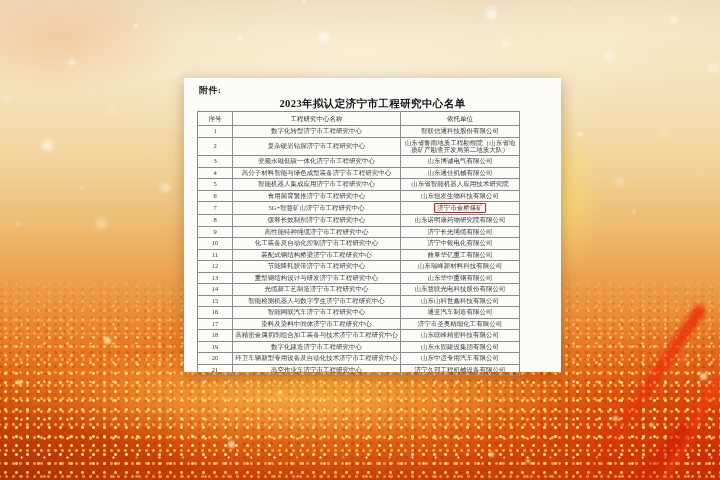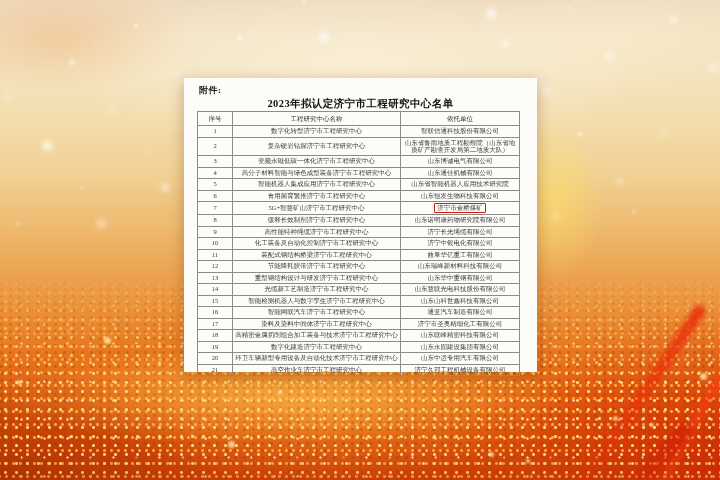--- a/index.html
+++ b/index.html
@@ -51,20 +51,21 @@
     background:linear-gradient(90deg, transparent, rgba(245,60,15,.8));}
   .streak.s3{right:6px;bottom:-10px;width:150px;height:16px;transform:rotate(-48deg);
     background:linear-gradient(90deg, transparent, rgba(210,30,5,.7));}
   .bokeh-dot{position:absolute;border-radius:50%;background:#fff;}
 
   
   .page{
     position:absolute;left:184px;top:78px;width:353px;height:294px;
     background:#fdfcf9;box-shadow:0 4px 14px rgba(110,40,0,.35);
     color:#2f2f2f;
+    padding-left:24px;
   }
   .attach{
     position:absolute;left:15px;top:6px;
     font-size:9px;font-weight:bold;letter-spacing:.5px;color:#1c1c1c;
   }
   .doc-title{
     position:absolute;left:0;right:0;top:19px;text-align:center;
     font-size:10.5px;font-weight:bold;color:#111;letter-spacing:.4px;
   }
   table.centers{

